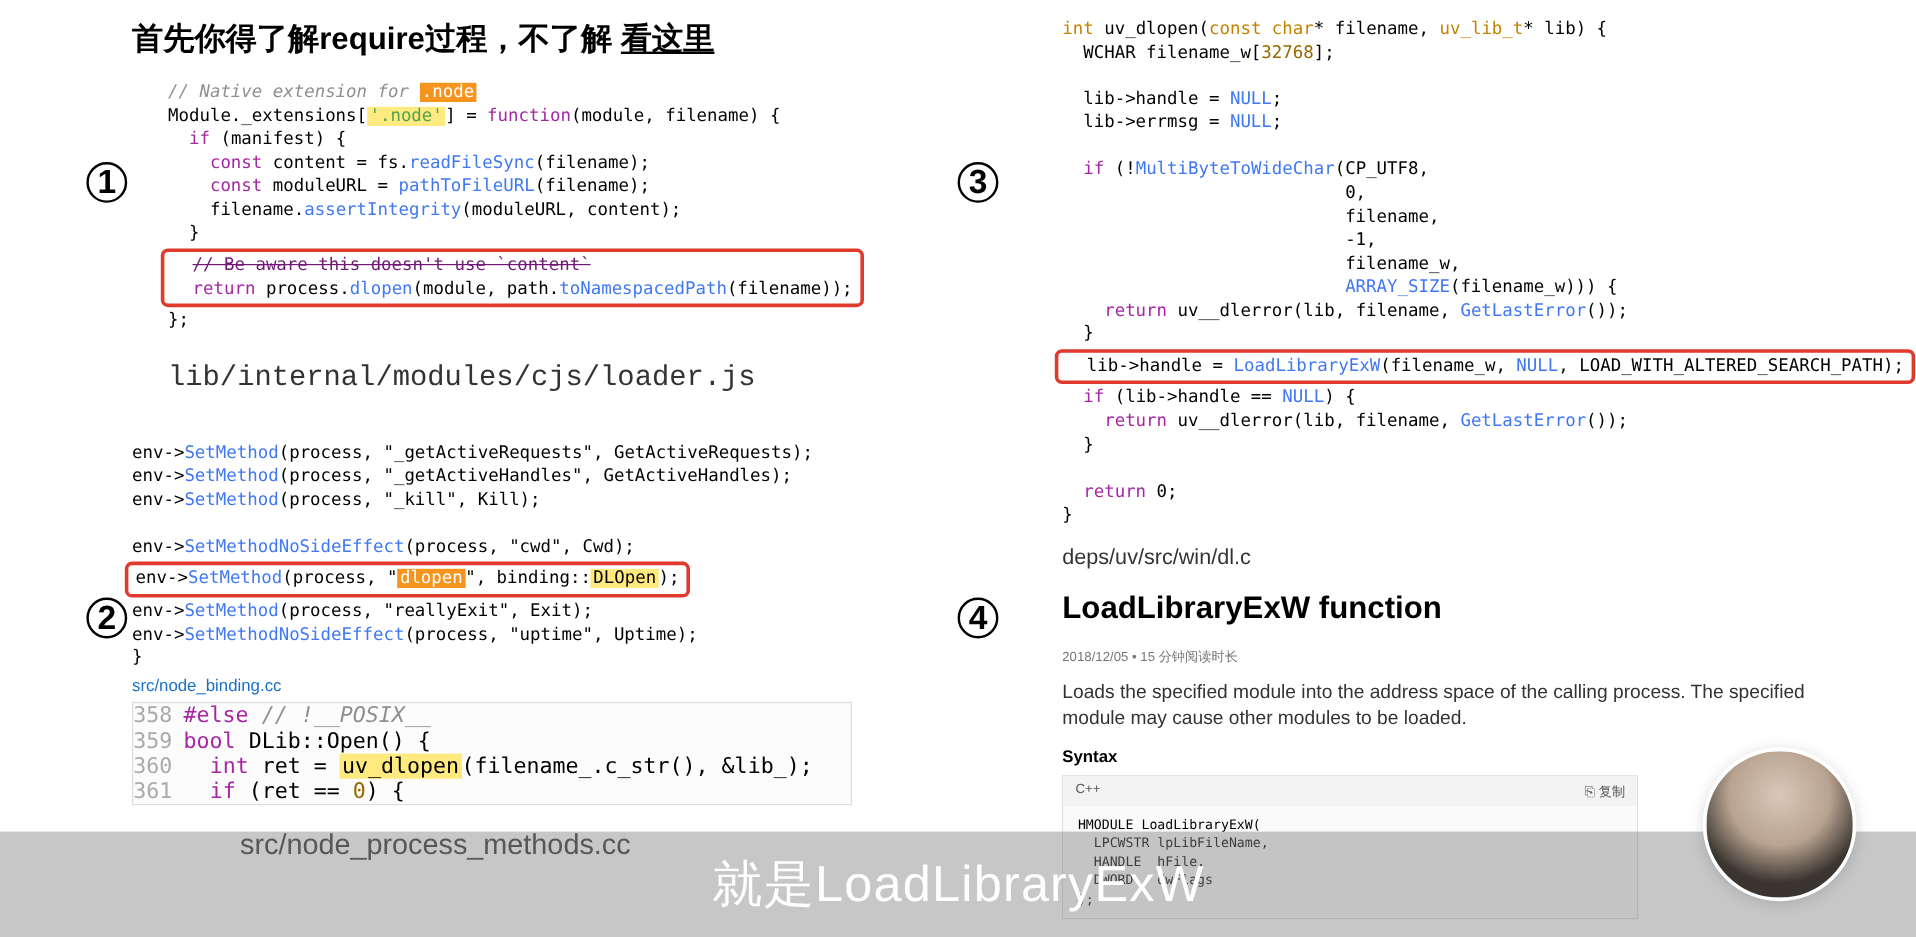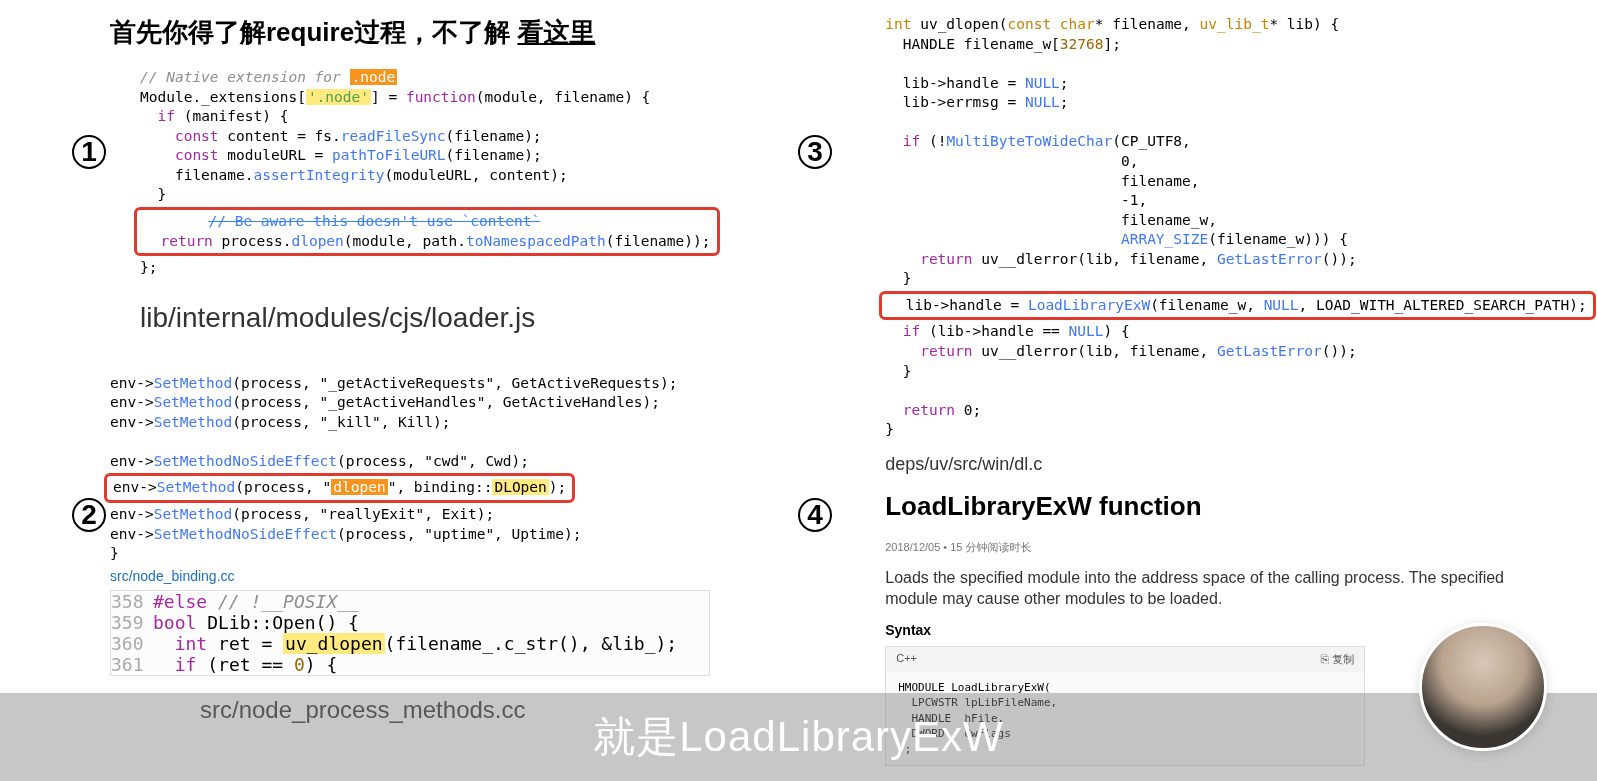--- a/index.html
+++ b/index.html
@@ -43,23 +43,24 @@
   .n3 { left: 798px; top: 135px; }
   .n4 { left: 798px; top: 498px; }
   pre.code {
     font-family: Menlo, Consolas, monospace;
     font-size: 14.5px;
     line-height: 1.35;
     white-space: pre;
   }
   .blk1 { margin-left: 70px; margin-top: 4px; }
   .path-label {
-    font-size: 28px;
+    font-size: 24px;
     color: #333;
     margin: 24px 0 40px 70px;
+    font-family: Liberation Mono, monospace;
   }
   .blk2 { margin-left: 40px; margin-top: 20px; font-size: 16px; line-height: 1.28; }
   .src-link { color: #1a6fc9; font-size: 14px; margin-left: 40px; margin-top: 4px; display: block; }
   .mini-code {
     border: 1px solid #ddd;
     margin: 6px 0 0 40px;
     width: 600px;
     font-family: Menlo, Consolas, monospace;
     font-size: 18px;
     background: #fcfcfc;
@@ -106,21 +107,21 @@
 
   .hl-orange { background: #f7941d; color: #fff; padding: 0 2px; }
   .hl-yellow { background: #ffea7f; padding: 0 2px; }
   .redbox {
     border: 3px solid #e03a2f;
     border-radius: 6px;
     padding: 2px 6px;
     margin: 2px -6px;
     display: inline-block;
   }
-  .strike { text-decoration: line-through; color: #3b82f6; margin-left: 48px; }
+  .strike { text-decoration: line-through; color: #701a75; }
 
   .subtitle-bar {
     position: absolute;
     bottom: 0;
     left: 0;
     width: 100%;
     height: 88px;
     background: rgba(130,130,130,0.45);
     display: flex;
     align-items: center;
@@ -189,21 +190,21 @@
       <div><span class="ln">359</span><span class="kw">bool</span><span> DLib::Open() {</span></div>
       <div><span class="ln">360</span>&nbsp;&nbsp;<span class="kw">int</span><span> ret = </span><span class="hl-yellow">uv_dlopen</span><span>(filename_.c_str(), &amp;lib_);</span></div>
       <div><span class="ln">361</span>&nbsp;&nbsp;<span class="kw">if</span><span> (ret == </span><span class="num">0</span><span>) {</span></div>
     </div>
 
     <div class="path-label2">src/node_process_methods.cc</div>
   </div>
 
   <div class="col-right">
     <pre class="code blk3"><span class="kw2">int</span><span> uv_dlopen</span><span>(</span><span class="kw2">const</span><span class="kw2"> char</span><span>* filename, </span><span class="tp">uv_lib_t</span><span>* lib) {</span>
-  <span>HANDLE filename_w[</span><span class="num">32768</span><span>];</span>
+  <span>WCHAR filename_w[</span><span class="num">32768</span><span>];</span>
 
   <span>lib-&gt;handle = </span><span class="kw3">NULL</span><span>;</span>
   <span>lib-&gt;errmsg = </span><span class="kw3">NULL</span><span>;</span>
 
   <span class="kw">if</span><span> (!</span><span class="fn">MultiByteToWideChar</span><span>(CP_UTF8,</span>
                            <span>0,</span>
                            <span>filename,</span>
                            <span>-1,</span>
                            <span>filename_w,</span>
                            <span class="fn">ARRAY_SIZE</span><span>(filename_w))) {</span>

